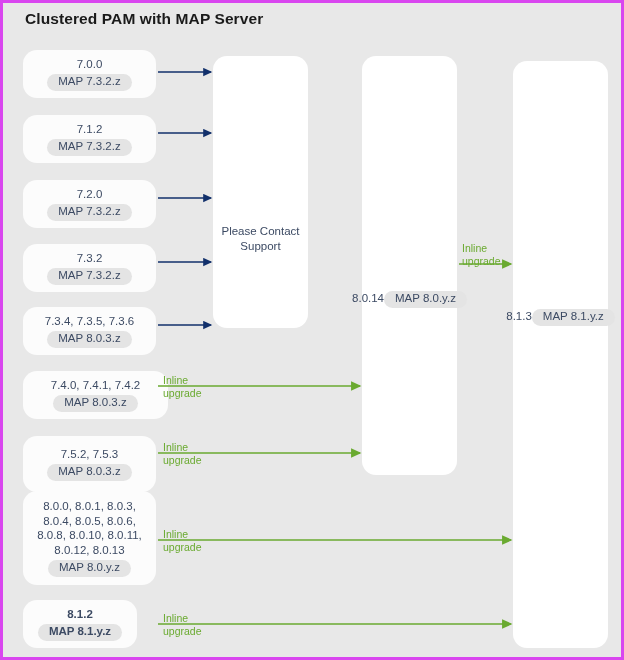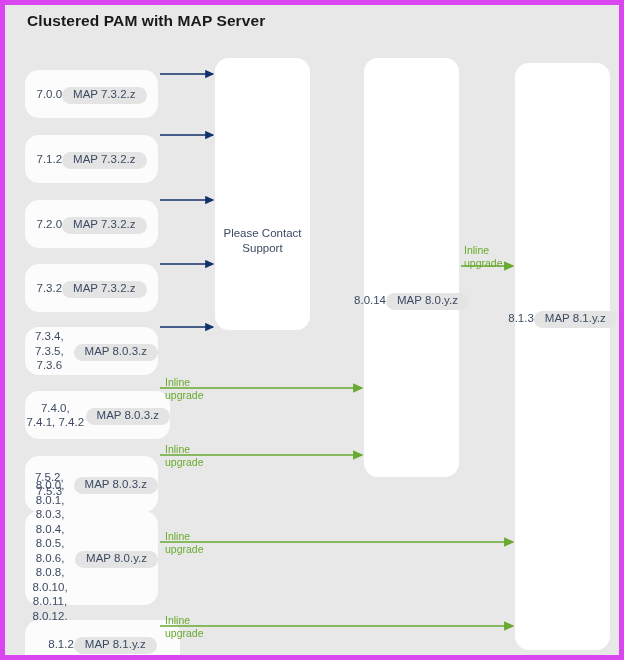--- a/index.html
+++ b/index.html
@@ -11,21 +11,21 @@
   body {
     font-family: "Liberation Sans", sans-serif;
   }
 
   #diagram-frame {
     position: relative;
     width: 624px;
     height: 660px;
     box-sizing: border-box;
     background: #e8e8e8;
-    border: 5px solid #d946ef;
+    border: 3px solid #d946ef;
     overflow: hidden;
   }
 
   #diagram-title {
     position: absolute;
     left: 22px;
     top: 7px;
     font-size: 15.5px;
     font-weight: bold;
     color: #1a1a1a;
@@ -50,24 +50,23 @@
     color: #3c4a63;
   }
 
   
   .vbox {
     position: absolute;
     background: #fcfcfc;
     border-radius: 14px;
     box-sizing: border-box;
     display: flex;
-    flex-direction: row;
+    flex-direction: column;
     align-items: center;
     justify-content: center;
-    margin-top: 18px;
   }
   .vbox-versions {
     font-size: 11.5px;
     line-height: 14.5px;
     color: #3c4a63;
     text-align: center;
     white-space: pre-line;
   }
   .pill {
     margin-top: 3px;
@@ -177,21 +176,21 @@
   </div>
 
   <div class="vbox" style="left:20px; top:488px; width:133px; height:94px;">
     <div class="vbox-versions">8.0.0, 8.0.1, 8.0.3,
 8.0.4, 8.0.5, 8.0.6,
 8.0.8, 8.0.10, 8.0.11,
 8.0.12, 8.0.13</div>
     <div class="pill">MAP 8.0.y.z</div>
   </div>
 
-  <div class="vbox" style="left:20px; top:597px; width:155px; height:48px;">
+  <div class="vbox" style="left:20px; top:597px; width:114px; height:48px;font-weight:bold;">
     <div class="vbox-versions">8.1.2</div>
     <div class="pill">MAP 8.1.y.z</div>
   </div>
 
   <svg class="arrow-svg" viewBox="0 0 624 660" xmlns="http://www.w3.org/2000/svg">
     <defs>
       <marker id="head-blue" markerWidth="7" markerHeight="7" refX="5.6" refY="3" orient="auto">
         <path d="M0,0 L6.5,3 L0,6 z" fill="#12306b"></path>
       </marker>
       <marker id="head-green" markerWidth="7" markerHeight="7" refX="5.6" refY="3" orient="auto">

